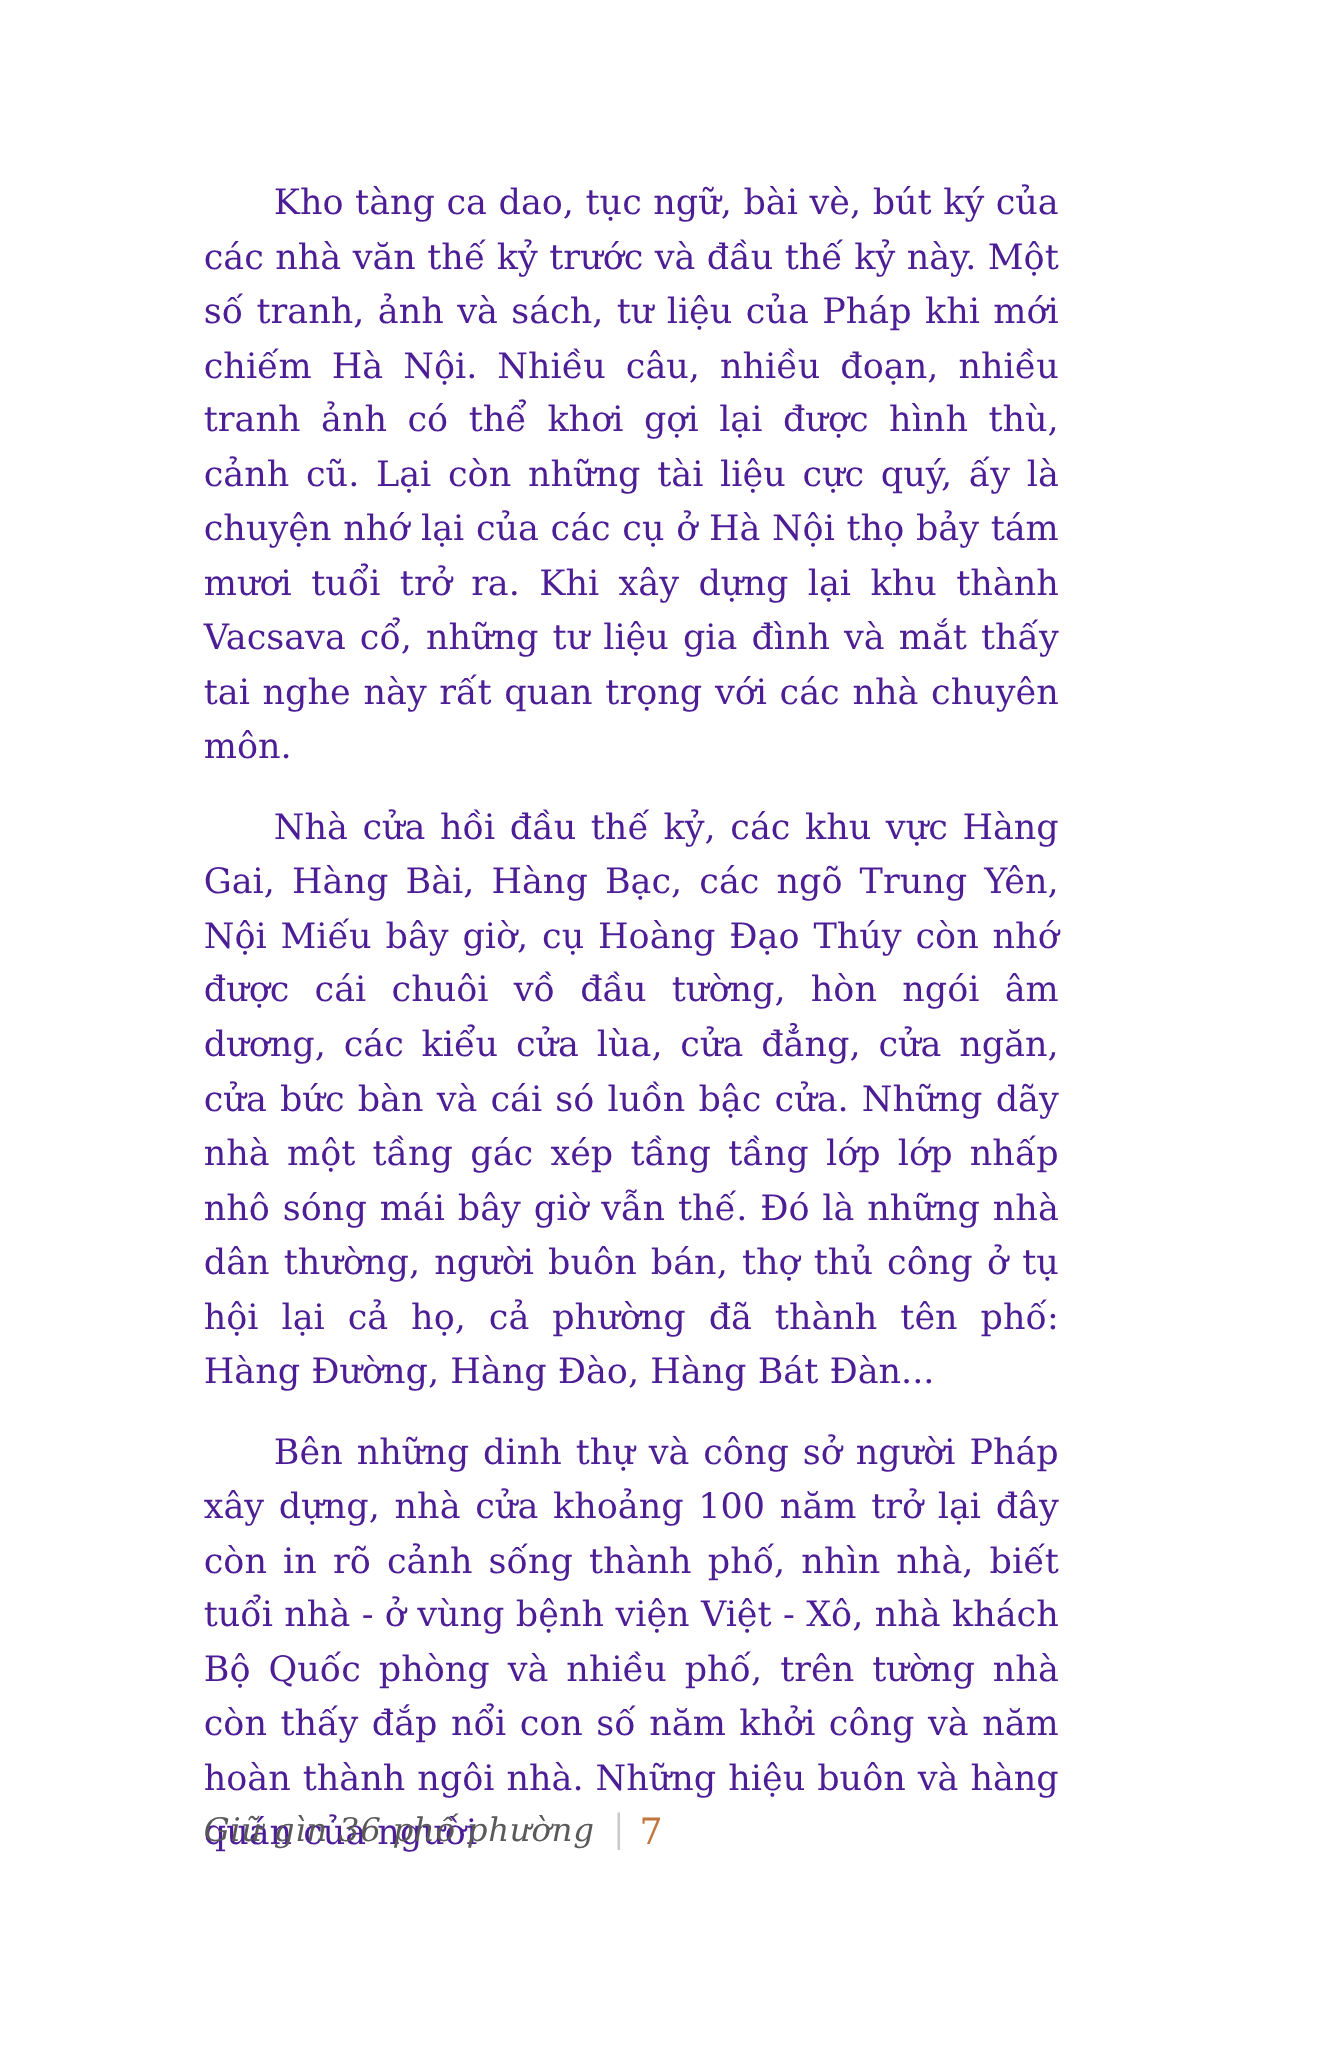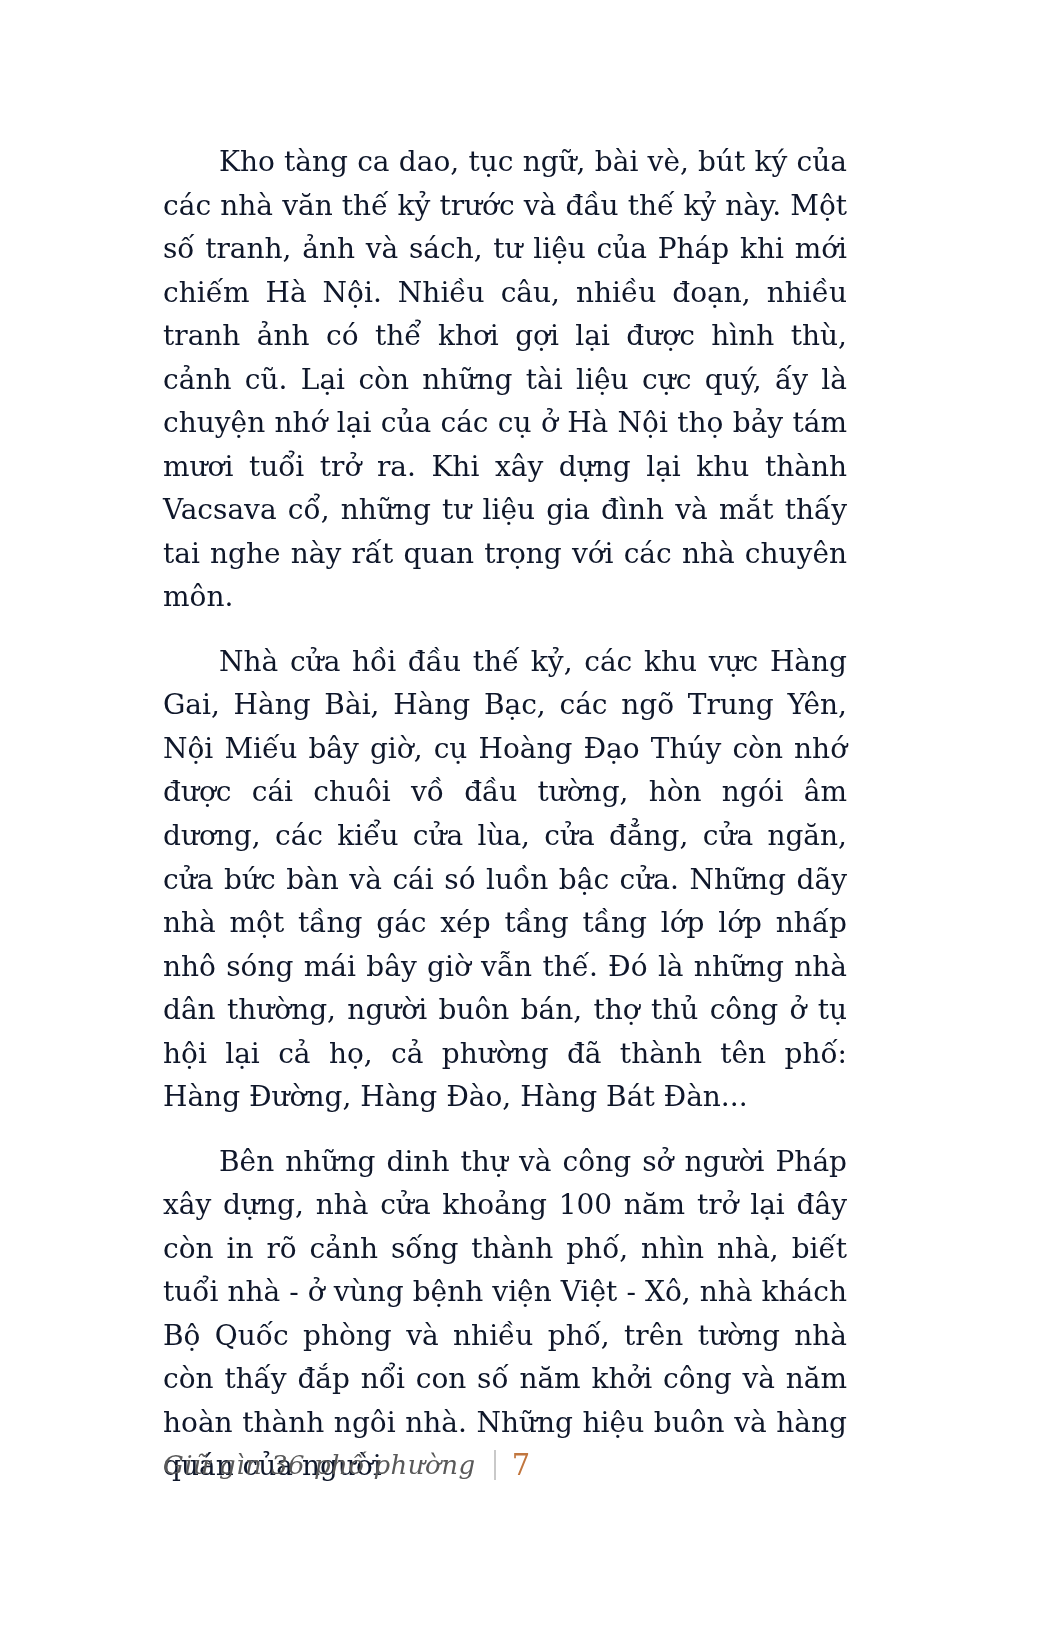--- a/index.html
+++ b/index.html
@@ -13,21 +13,21 @@
     height: 1646px;
     background: #ffffff;
     font-family: "DejaVu Serif", "Liberation Serif", serif;
     overflow: hidden;
   }
   .content {
     position: absolute;
     top: 140px;
     left: 163px;
     width: 684px;
-    color: #0f172a;
+    color: #4c1d95;
     font-size: 28px;
     line-height: 1.555;
     text-align: justify;
   }
   .content p {
     margin: 0 0 21px 0;
     text-indent: 56px;
   }
   .footer {
     position: absolute;

